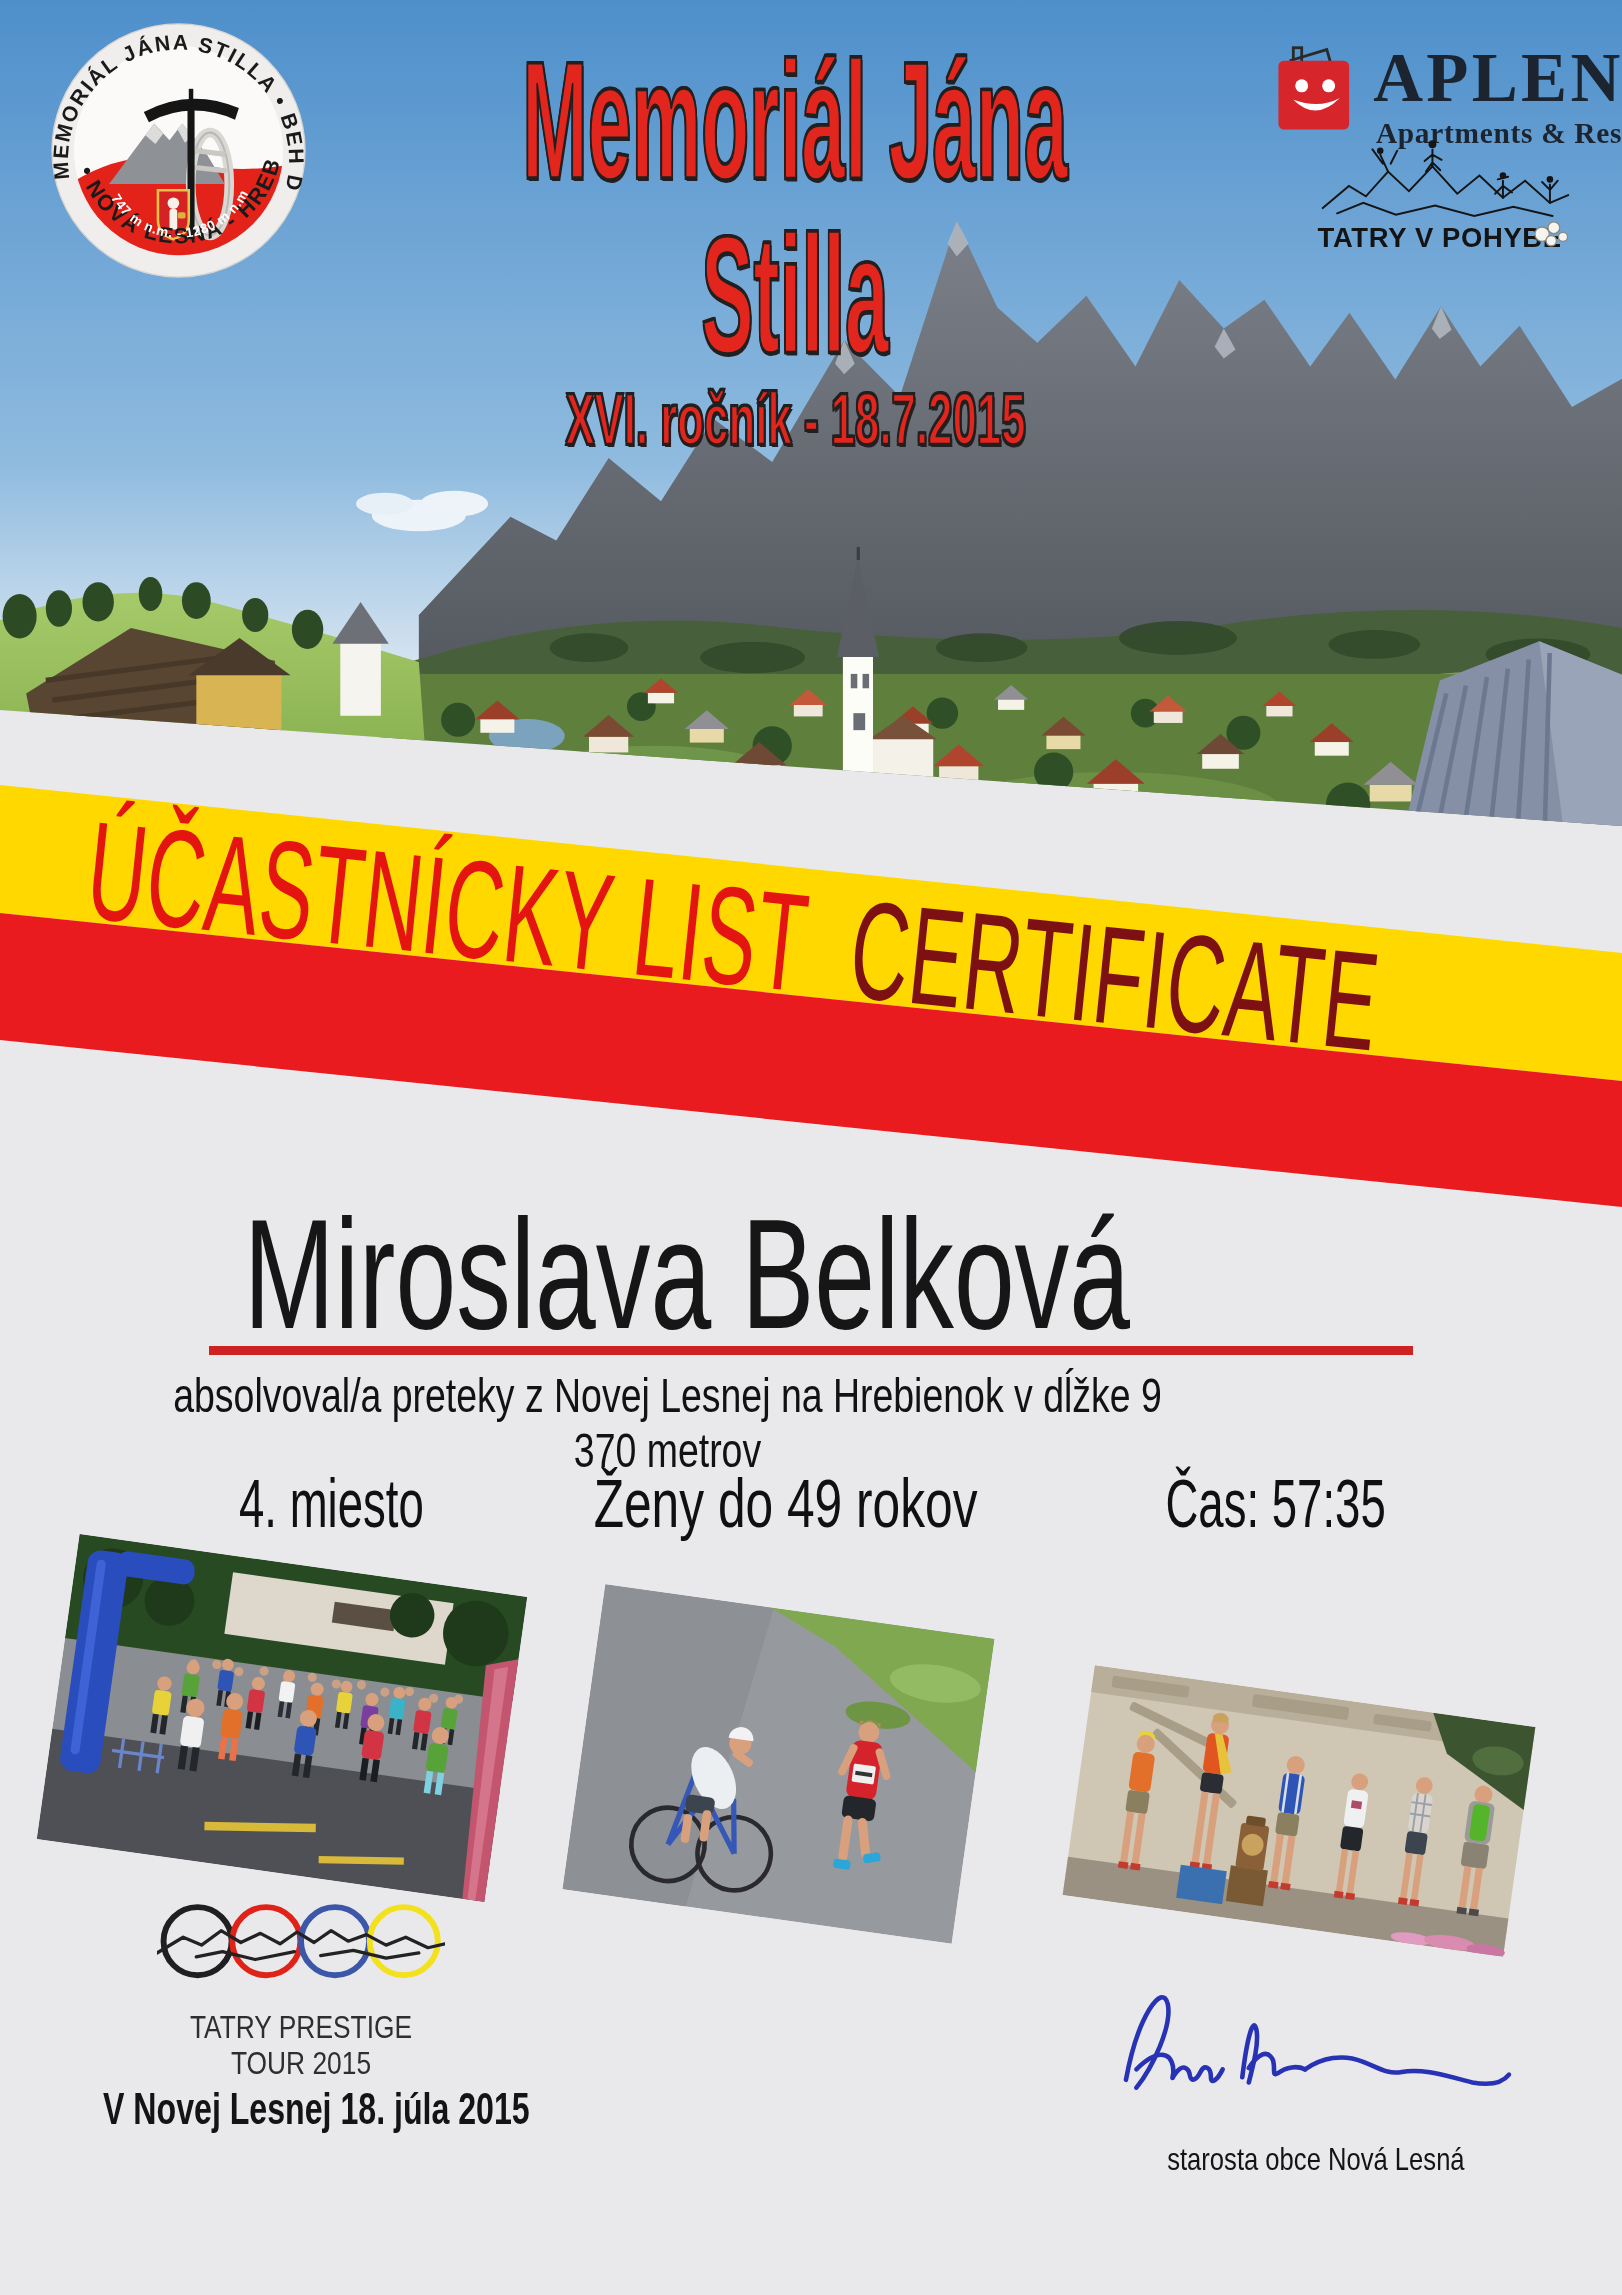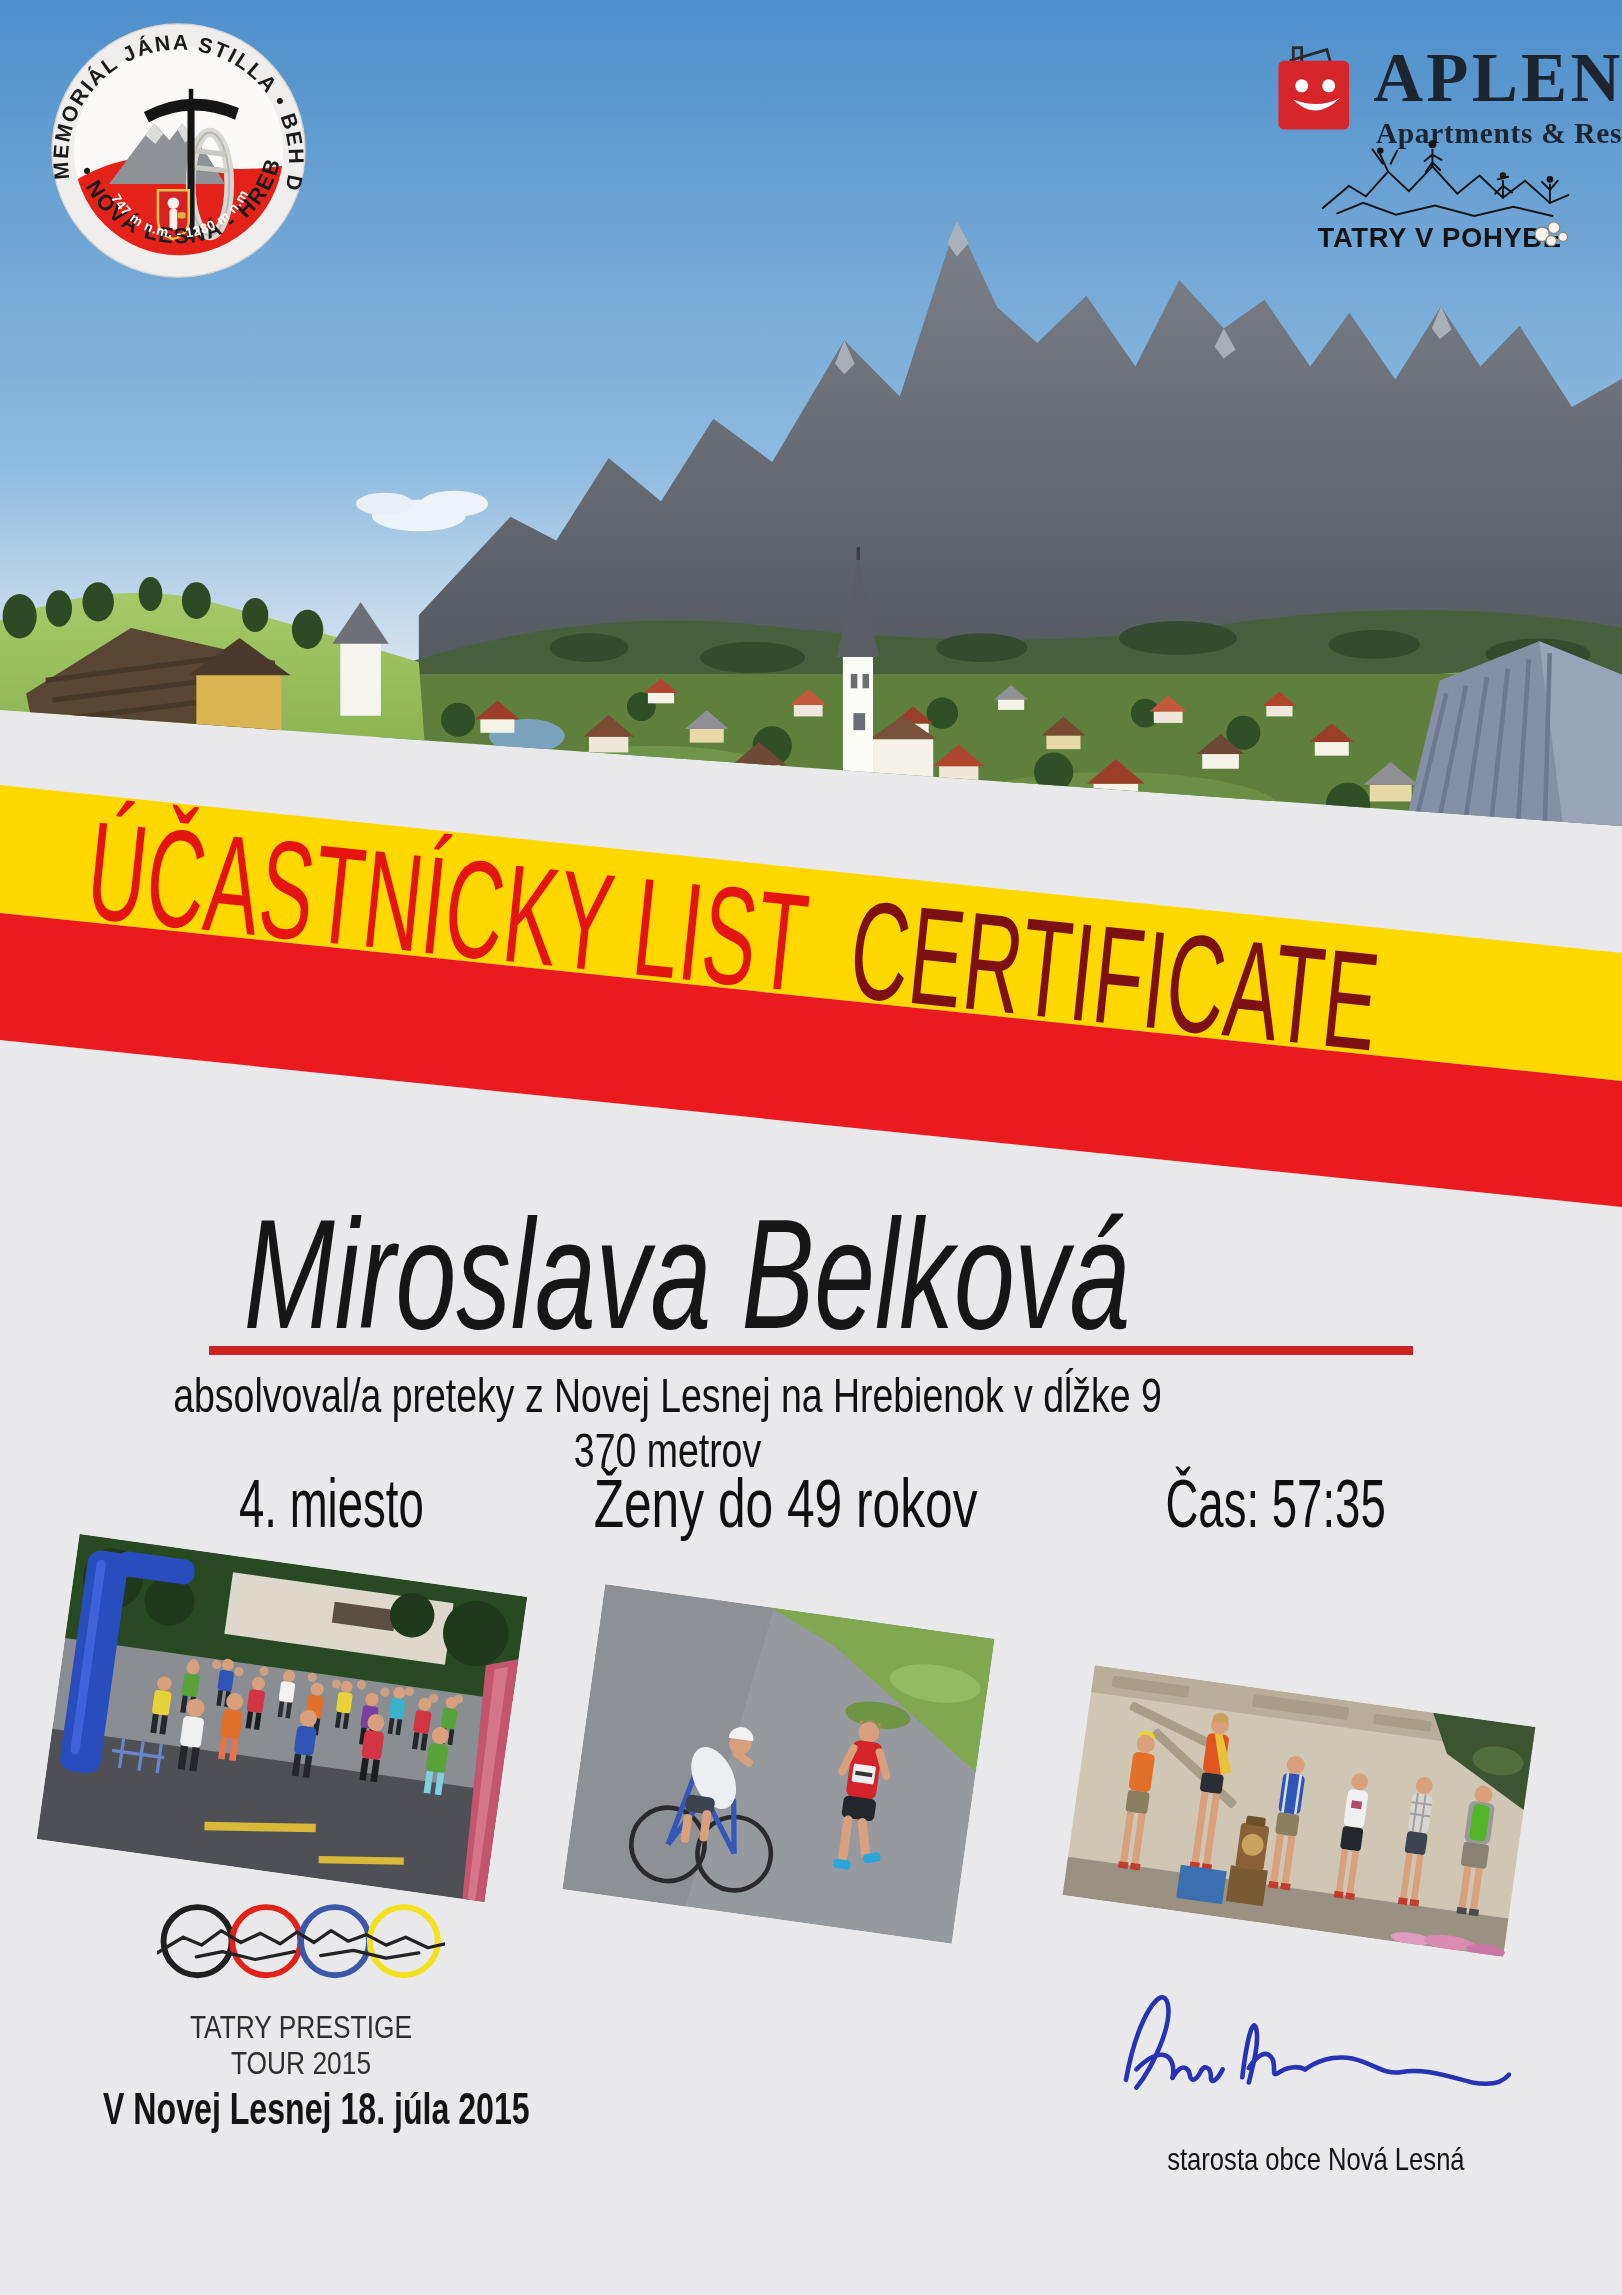--- a/index.html
+++ b/index.html
@@ -34,21 +34,21 @@
   .band-yellow{background:#ffd800;clip-path:polygon(0 785px,1623px 953px,1623px 1081px,0 913px);}
   .band-red{background:#ea1b1f;clip-path:polygon(0 913px,1623px 1081px,1623px 1207px,0 1040px);}
   .band-text{left:96px;top:800px;transform:rotate(5.9deg);transform-origin:left top;
     white-space:nowrap;}
   .band-text-inner{display:inline-block;transform:scaleX(0.58);transform-origin:left top;
     font-size:139px;line-height:1.0;letter-spacing:1.3px;}
   .bt-left{color:#e41410;}
   .bt-right{color:#7c1013;margin-left:77px;}
 
   
-  .name-wrap{left:0;top:1196px;width:1374px;text-align:center;color:#161616;font-style:italic;}
+  .name-wrap{left:0;top:1196px;width:1374px;text-align:center;color:#161616;}
   .name{display:inline-block;font-size:156px;transform:scaleX(0.70);transform-origin:center;line-height:1.0;}
   .rule{left:209px;top:1346px;width:1204px;height:8.5px;background:#ce2122;}
   .stmt-wrap{left:0;top:1368px;width:1335px;text-align:center;color:#121212;}
   .stmt{display:inline-block;font-size:48px;transform:scaleX(0.78);transform-origin:center;}
   .result-row{left:196px;top:1464px;width:1233px;display:flex;justify-content:center;
     color:#101010;}
   .res{font-size:69px;display:inline-block;white-space:nowrap;}
   .res-place{transform:scaleX(0.66);transform-origin:left center;}
   .res-cat{transform:scaleX(0.72);transform-origin:center;}
   .res-time{transform:scaleX(0.66);transform-origin:right center;}
@@ -306,20 +306,24 @@
       </text>
       <text font-size="34" letter-spacing="3">
         <textPath href="#arcBottom" startOffset="4">•  NOVÁ LESNÁ - HREBIENOK  •</textPath>
       </text>
       <text font-size="21" letter-spacing="1" fill="#ffffff">
         <textPath href="#arcInner" startOffset="6">747 m n.m. - 1280 m n.m.</textPath>
       </text>
     </g>
   </svg>
 
+  <div class="abs title-wrap">
+    <div class="title-line title-main">Memoriál Jána Stilla</div><br>
+    <div class="title-line title-sub">XVI. ročník - 18.7.2015</div>
+  </div>
 
   <div class="abs aplend">
     <div class="aplend-box">
       <svg viewBox="0 0 100 100" width="93" height="93">
         <path d="M20,18 L60,6 L64,20" fill="none" stroke="#2a2a2a" stroke-width="3"></path>
         <rect x="24" y="4" width="9" height="16" fill="none" stroke="#2a2a2a" stroke-width="3"></rect>
         <rect x="8" y="18" width="76" height="74" rx="6" fill="#d6252b"></rect>
         <circle cx="33" cy="45" r="7" fill="#ffffff"></circle>
         <circle cx="62" cy="45" r="7" fill="#ffffff"></circle>
         <path d="M24,60 Q48,84 74,58 Q52,70 24,60 Z" fill="#ffffff"></path>

